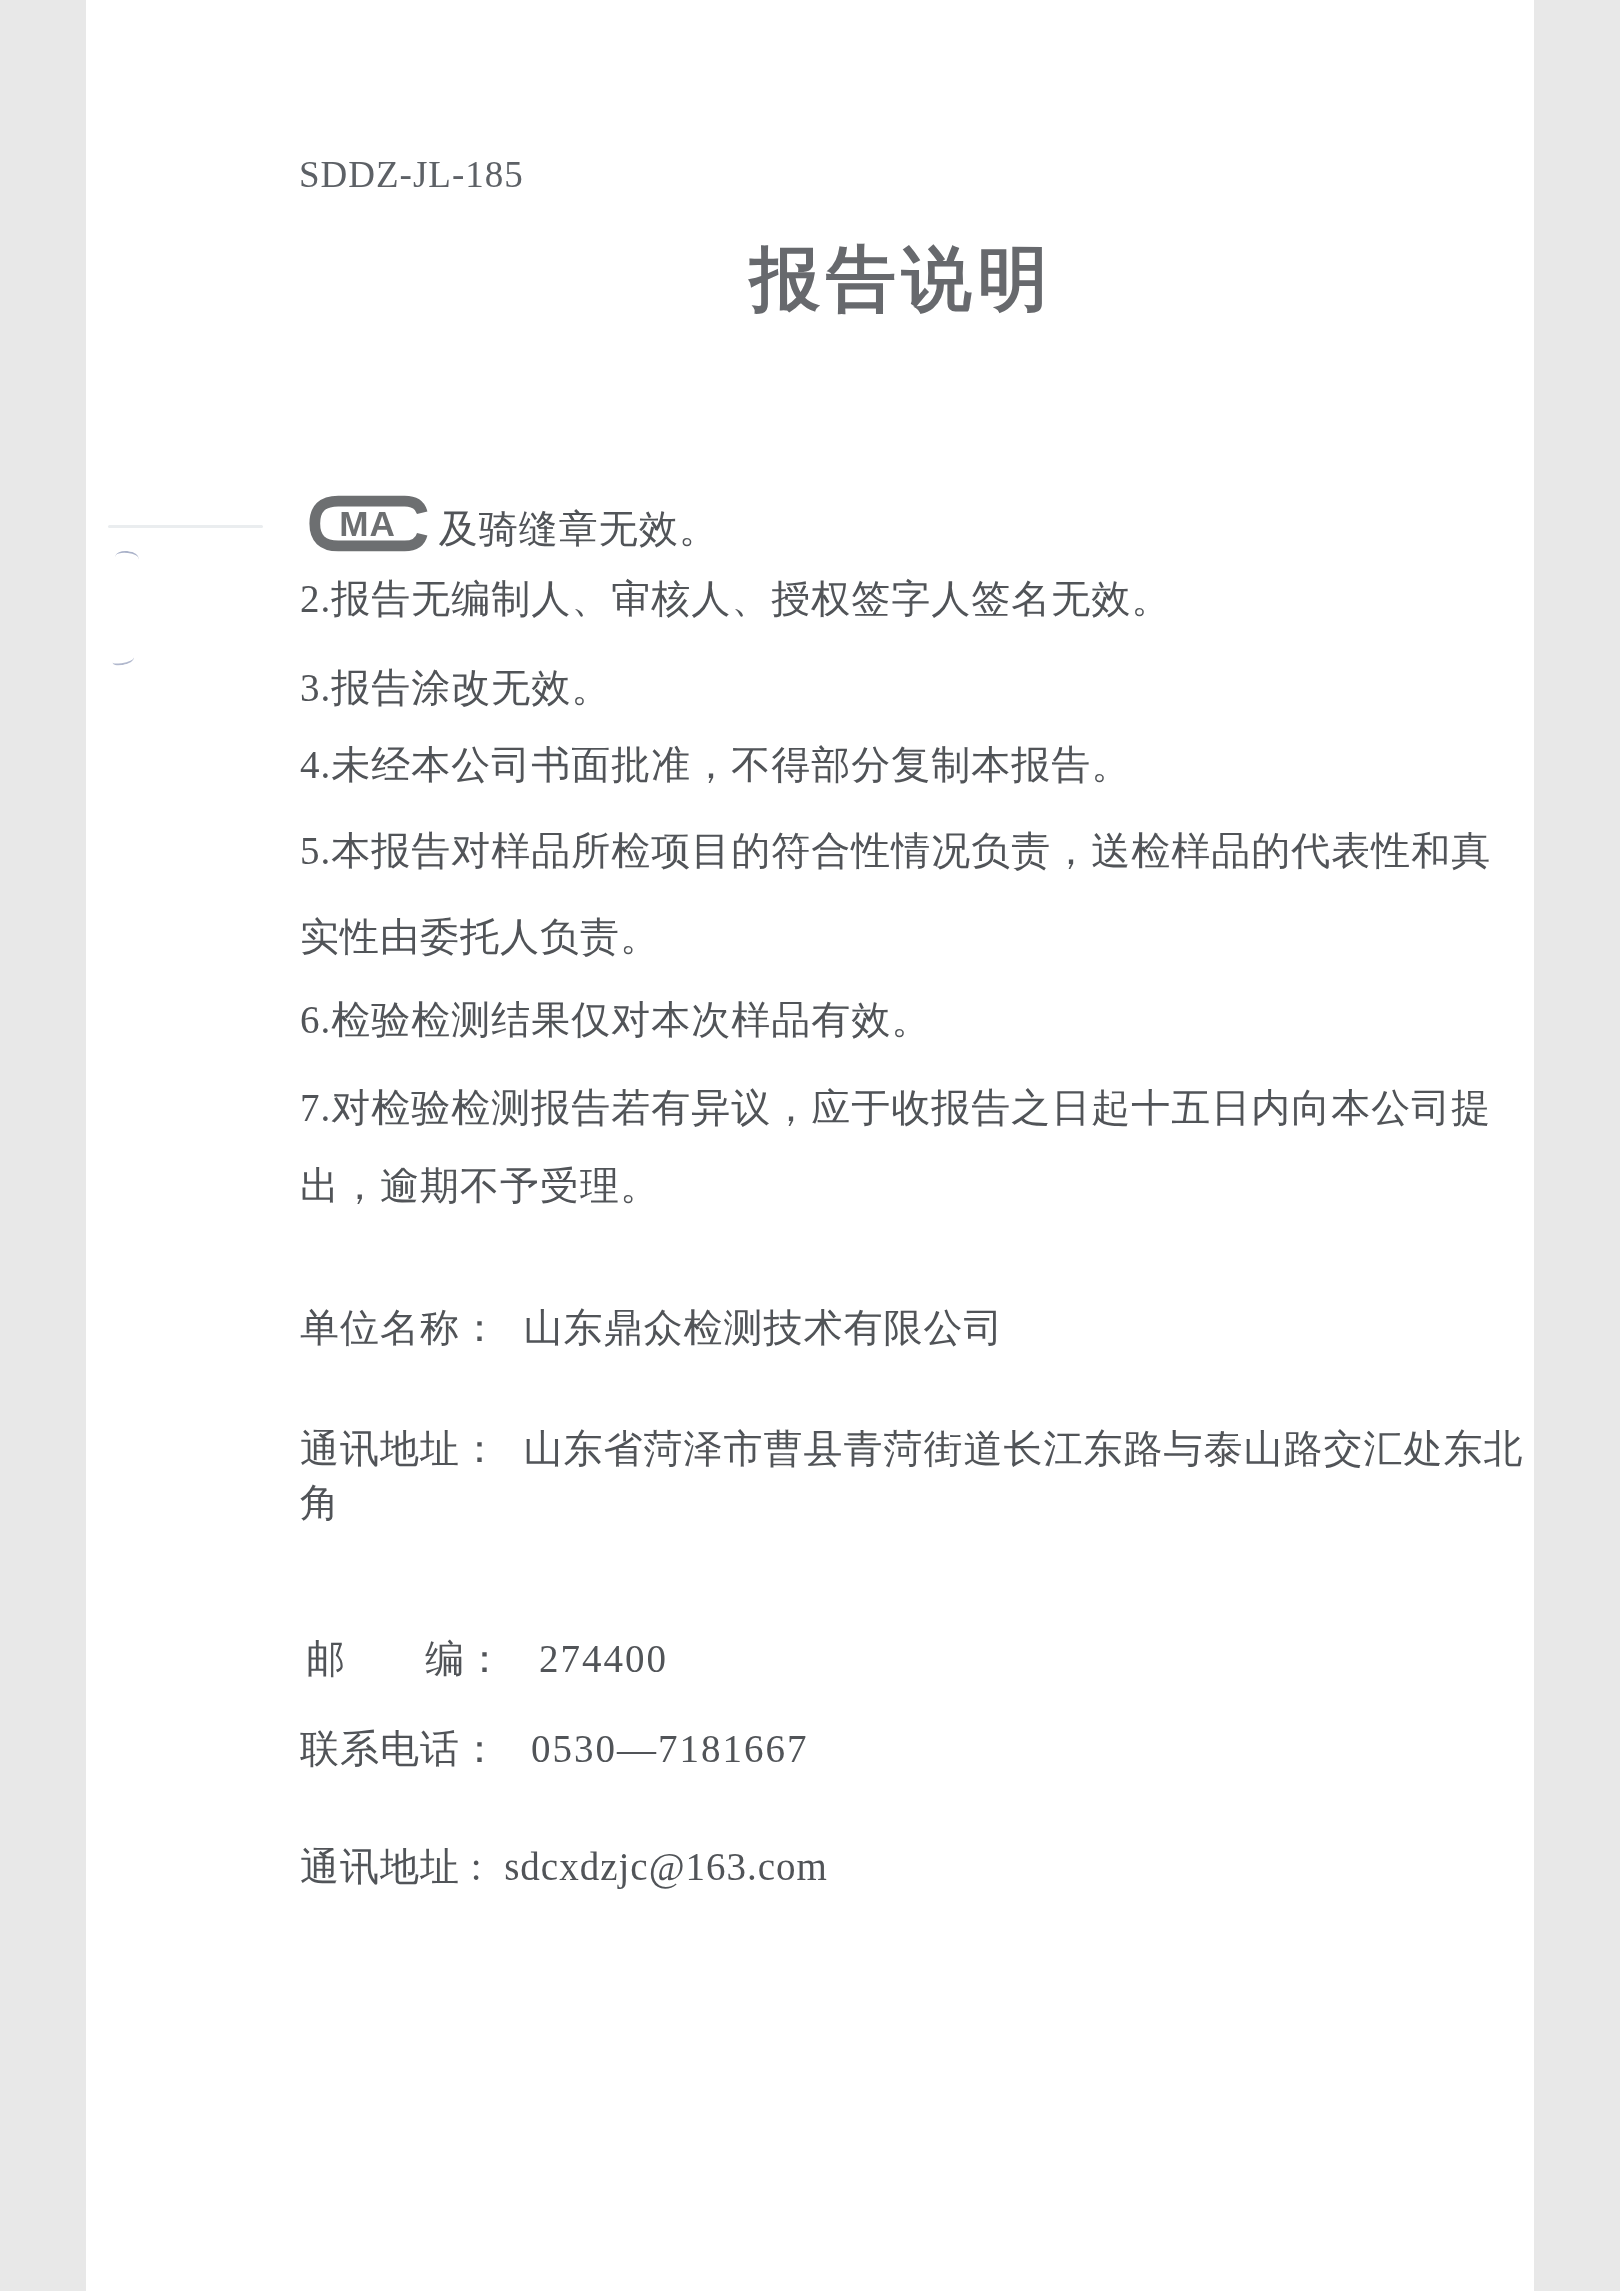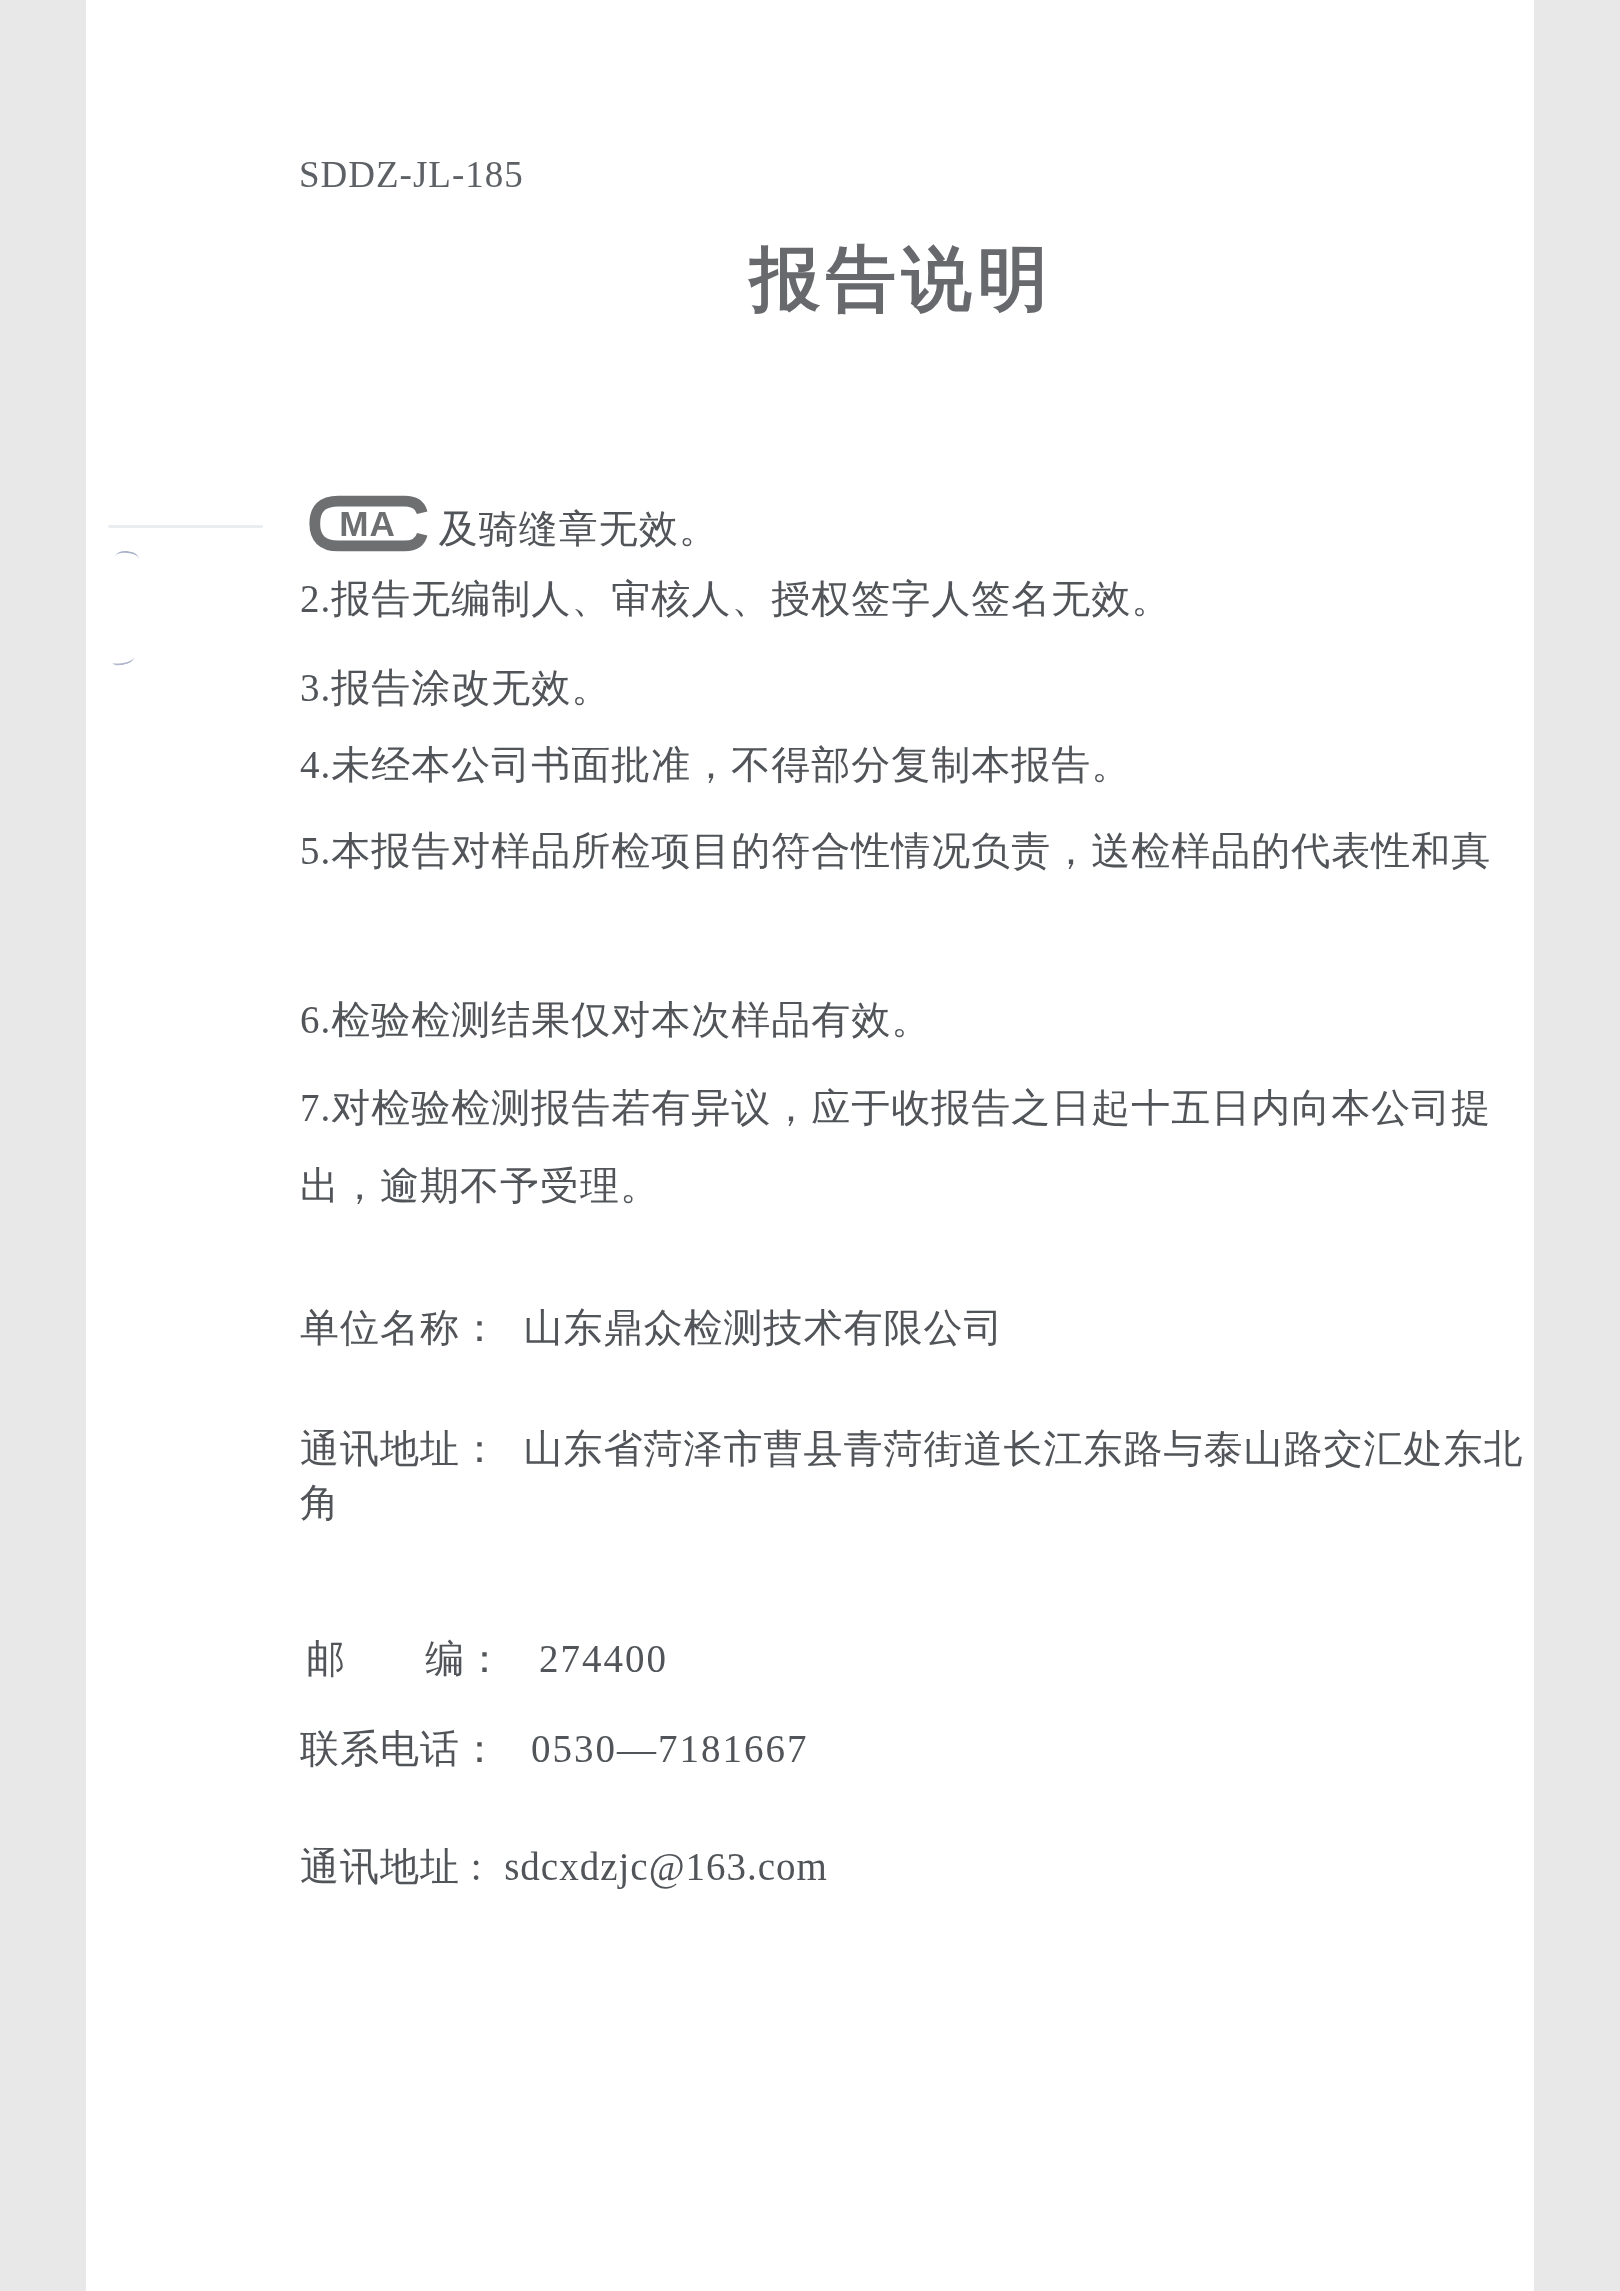--- a/index.html
+++ b/index.html
@@ -87,20 +87,21 @@
         <path d="M 119 20 Q 116 8 101 8 H 33 Q 9 8 9 31 Q 9 54 33 54 H 101 Q 116 54 119 42" fill="none" stroke="#6d6f71" stroke-width="11" stroke-linecap="butt"></path>
         <text x="63" y="44" font-size="36" font-weight="bold" font-family="'Liberation Sans','DejaVu Sans',sans-serif" fill="#6d6f71" text-anchor="middle" letter-spacing="1">MA</text>
       </svg>
     </span><span>及骑缝章无效。</span>
   </div>
 
   <div class="abs note-line" style="top:576px;">2.报告无编制人、审核人、授权签字人签名无效。</div>
   <div class="abs note-line" style="top:665px;">3.报告涂改无效。</div>
   <div class="abs note-line" style="top:742px;">4.未经本公司书面批准，不得部分复制本报告。</div>
   <div class="abs note-line" style="top:828px;">5.本报告对样品所检项目的符合性情况负责，送检样品的代表性和真</div>
+  <div class="abs note-line" style="top:914px;">实性由委托人负责。</div>
   <div class="abs note-line" style="top:997px;">6.检验检测结果仅对本次样品有效。</div>
   <div class="abs note-line" style="top:1085px;">7.对检验检测报告若有异议，应于收报告之日起十五日内向本公司提</div>
   <div class="abs note-line" style="top:1163px;">出，逾期不予受理。</div>
 
   <div class="abs contact-line" style="top:1305px;">
     <span class="lbl">单位名称：</span><span class="val company-value">山东鼎众检测技术有限公司</span>
   </div>
 
   <div class="abs contact-line" style="top:1426px;">
     <span class="lbl">通讯地址：</span><span class="val address-value">山东省菏泽市曹县青菏街道长江东路与泰山路交汇处东北</span>

